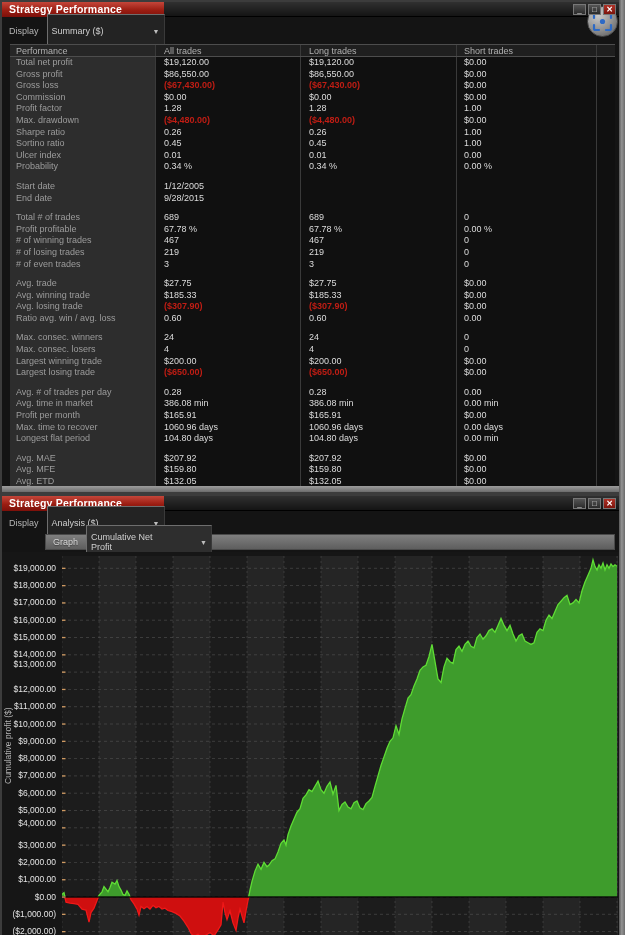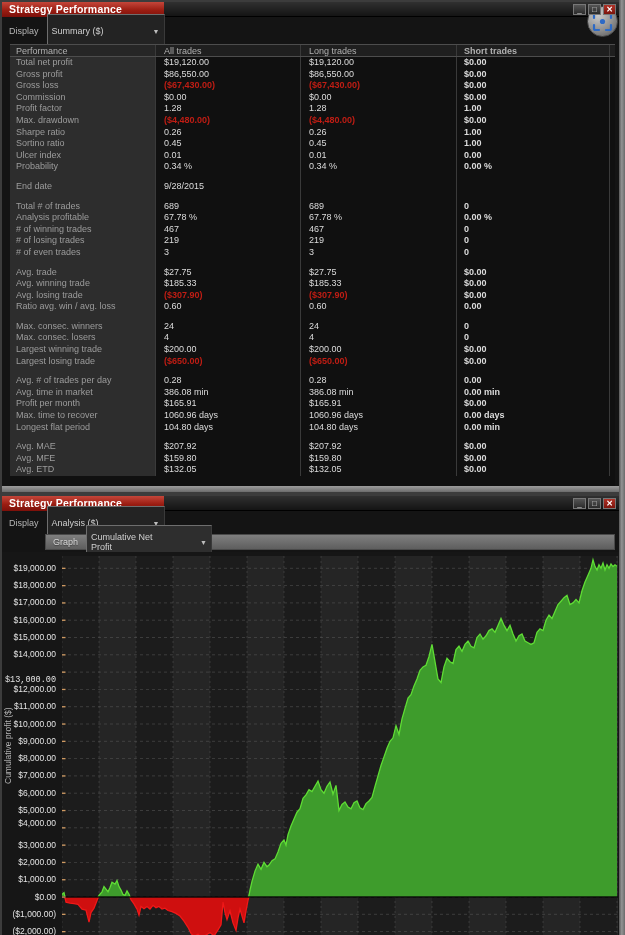--- a/index.html
+++ b/index.html
@@ -58,22 +58,22 @@
   .ptable { position:absolute; top:42px; left:8px; right:4px; bottom:6px; background:#101010; font-size:9px; }
   .thead { display:flex; height:13px; line-height:13px; background:#1f1f1f; color:#b0b0b0;
            border-top:1px solid #4d4d4d; border-bottom:1px solid #4d4d4d; }
   .trow { display:flex; height:11.6px; line-height:11.6px; }
   .tgap { display:flex; height:8px; }
   .c-label { width:145px; padding-left:6px; background:#2d2d2d; color:#9c9c9c;
              overflow:hidden; white-space:nowrap; }
   .thead .c-label { background:#262626; color:#b0b0b0; }
   .c-all   { width:145px; padding-left:8px; border-left:1px solid #3a3a3a; color:#dcdcdc; white-space:nowrap;}
   .c-long  { width:156px; padding-left:8px; border-left:1px solid #3a3a3a; color:#dcdcdc; white-space:nowrap;}
-  .c-short { width:154px; padding-left:7px; border-left:1px solid #3a3a3a; border-right:1px solid #3a3a3a;
-             color:#dcdcdc; white-space:nowrap;font-weight:bold;}
+  .c-short { width:141px; padding-left:7px; border-left:1px solid #3a3a3a; border-right:1px solid #3a3a3a;
+             color:#dcdcdc; white-space:nowrap;}
   .thead .c-all, .thead .c-long, .thead .c-short { color:#b0b0b0; }
   .neg { color:#c01d14 !important;font-weight:bold; }
   .win-bottom { position:absolute; left:0; right:0; bottom:0; height:6px;
                 background:linear-gradient(#9d9d9d,#6c6c6c); }
 
   
   .chart-wrap { position:absolute; left:0; top:56px; right:0; bottom:0; background:#161616; }
   .ylabel { position:absolute; width:54px; text-align:right; font-size:8.5px; color:#e3e3e3;
             white-space:nowrap; }
   .ytitle { position:absolute; left:1px; top:4px; height:379px; width:11px;
@@ -190,39 +190,45 @@
           <div class="c-long">0.34 %</div>
           <div class="c-short">0.00 %</div>
         </div>
         <div class="tgap">
           <div class="c-label"></div>
           <div class="c-all"></div>
           <div class="c-long"></div>
           <div class="c-short"></div>
         </div>
         <div class="trow">
+          <div class="c-label">Start date</div>
+          <div class="c-all">1/12/2005</div>
+          <div class="c-long"></div>
+          <div class="c-short"></div>
+        </div>
+        <div class="trow">
           <div class="c-label">End date</div>
           <div class="c-all">9/28/2015</div>
           <div class="c-long"></div>
           <div class="c-short"></div>
         </div>
         <div class="tgap">
           <div class="c-label"></div>
           <div class="c-all"></div>
           <div class="c-long"></div>
           <div class="c-short"></div>
         </div>
         <div class="trow">
           <div class="c-label">Total # of trades</div>
           <div class="c-all">689</div>
           <div class="c-long">689</div>
           <div class="c-short">0</div>
         </div>
         <div class="trow">
-          <div class="c-label">Analysis profitable</div>
+          <div class="c-label">Profit profitable</div>
           <div class="c-all">67.78 %</div>
           <div class="c-long">67.78 %</div>
           <div class="c-short">0.00 %</div>
         </div>
         <div class="trow">
           <div class="c-label"># of winning trades</div>
           <div class="c-all">467</div>
           <div class="c-long">467</div>
           <div class="c-short">0</div>
         </div>
@@ -388,21 +394,21 @@
   </div>
   <div class="chart-wrap">
     <div class="ytitle">Cumulative profit ($)</div>
     <div id="ylabels">
         <div class="ylabel" style="left: 0px; top: 10.8px;">$19,000.00</div>
         <div class="ylabel" style="left: 0px; top: 28.1px;">$18,000.00</div>
         <div class="ylabel" style="left: 0px; top: 45.4px;">$17,000.00</div>
         <div class="ylabel" style="left: 0px; top: 62.7px;">$16,000.00</div>
         <div class="ylabel" style="left: 0px; top: 80px;">$15,000.00</div>
         <div class="ylabel" style="left: 0px; top: 97.3px;">$14,000.00</div>
-        <div class="ylabel" style="left: 0px; top: 123px; font-family: Liberation Mono, monospace;">$13,000.00</div>
+        <div class="ylabel" style="left: 0px; top: 107px;">$13,000.00</div>
         <div class="ylabel" style="left: 0px; top: 131.9px;">$12,000.00</div>
         <div class="ylabel" style="left: 0px; top: 149.2px;">$11,000.00</div>
         <div class="ylabel" style="left: 0px; top: 166.5px;">$10,000.00</div>
         <div class="ylabel" style="left: 0px; top: 183.8px;">$9,000.00</div>
         <div class="ylabel" style="left: 0px; top: 201.1px;">$8,000.00</div>
         <div class="ylabel" style="left: 0px; top: 218.4px;">$7,000.00</div>
         <div class="ylabel" style="left: 0px; top: 235.7px;">$6,000.00</div>
         <div class="ylabel" style="left: 0px; top: 253px;">$5,000.00</div>
         <div class="ylabel" style="left: 0px; top: 266px;">$4,000.00</div>
         <div class="ylabel" style="left: 0px; top: 287.6px;">$3,000.00</div>

